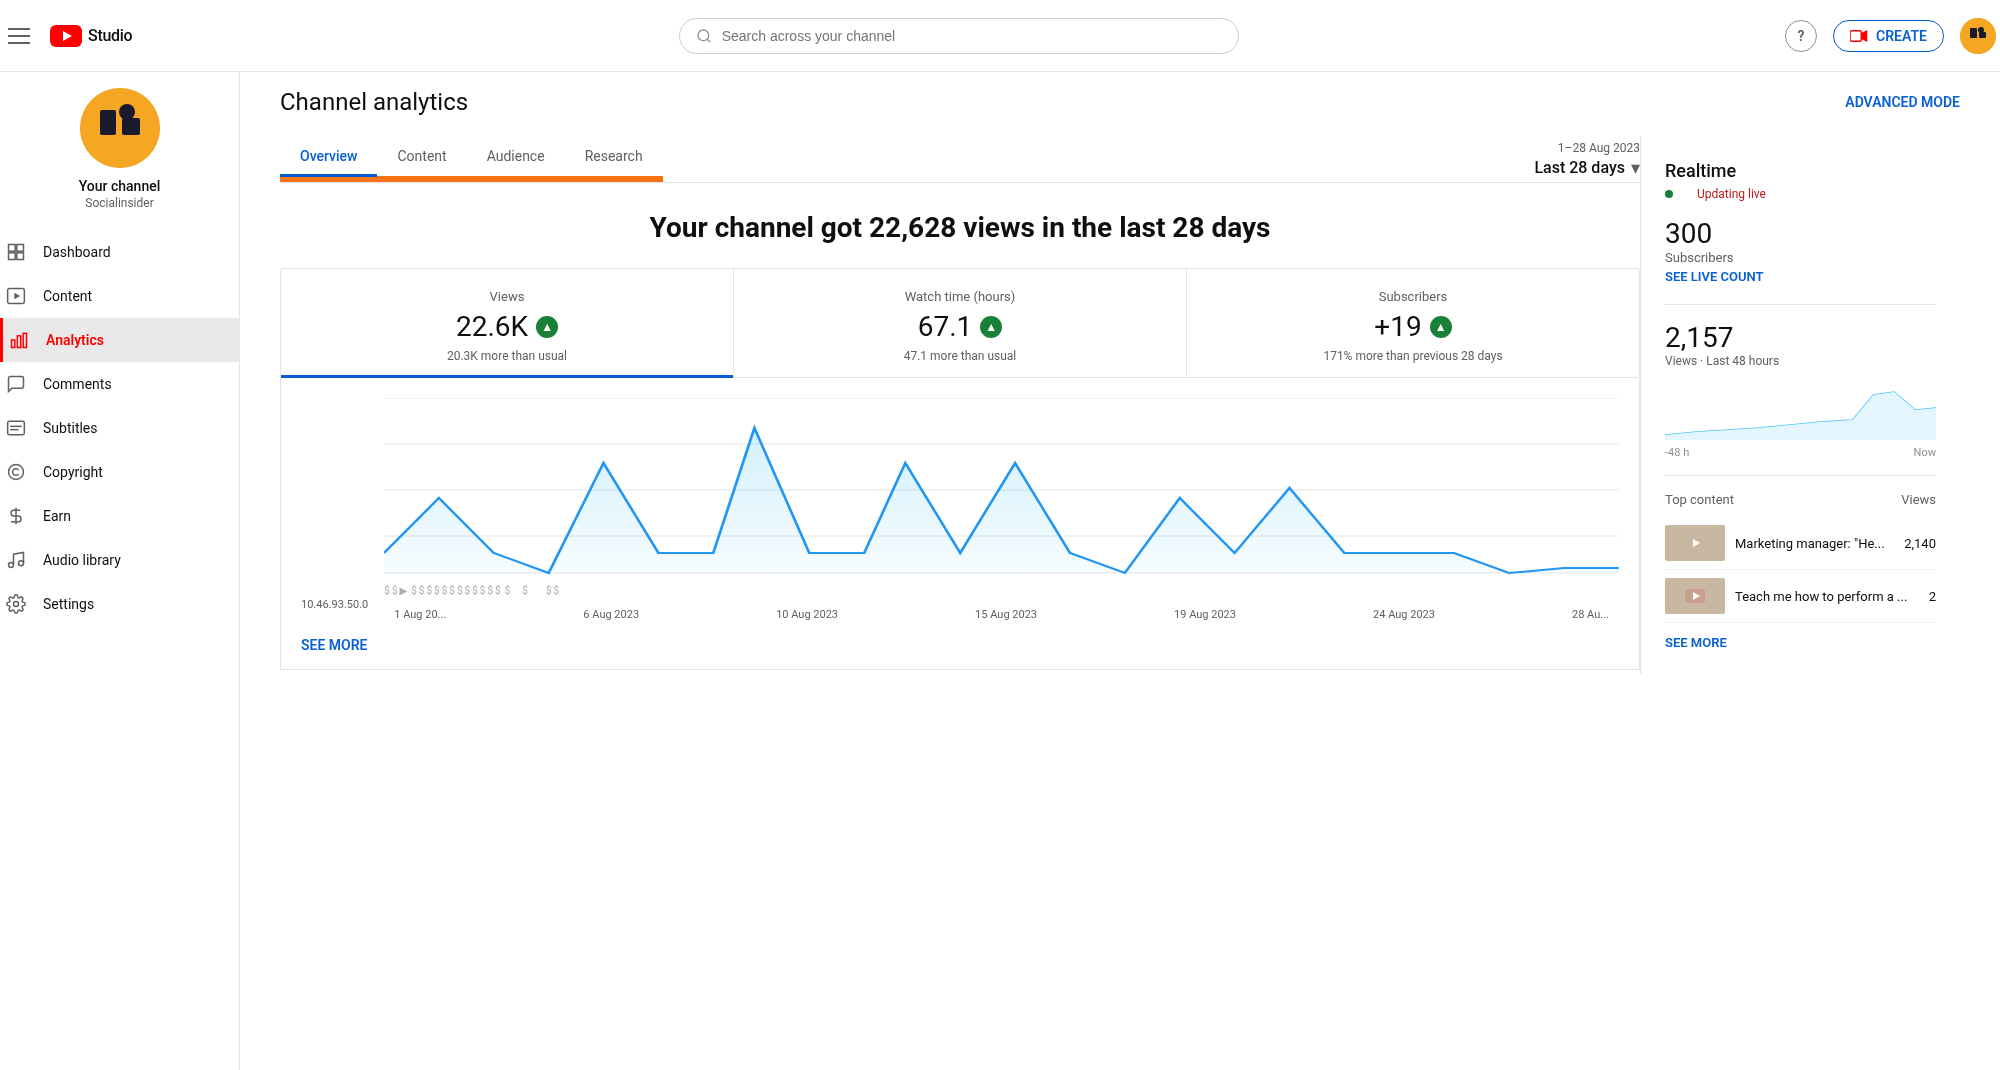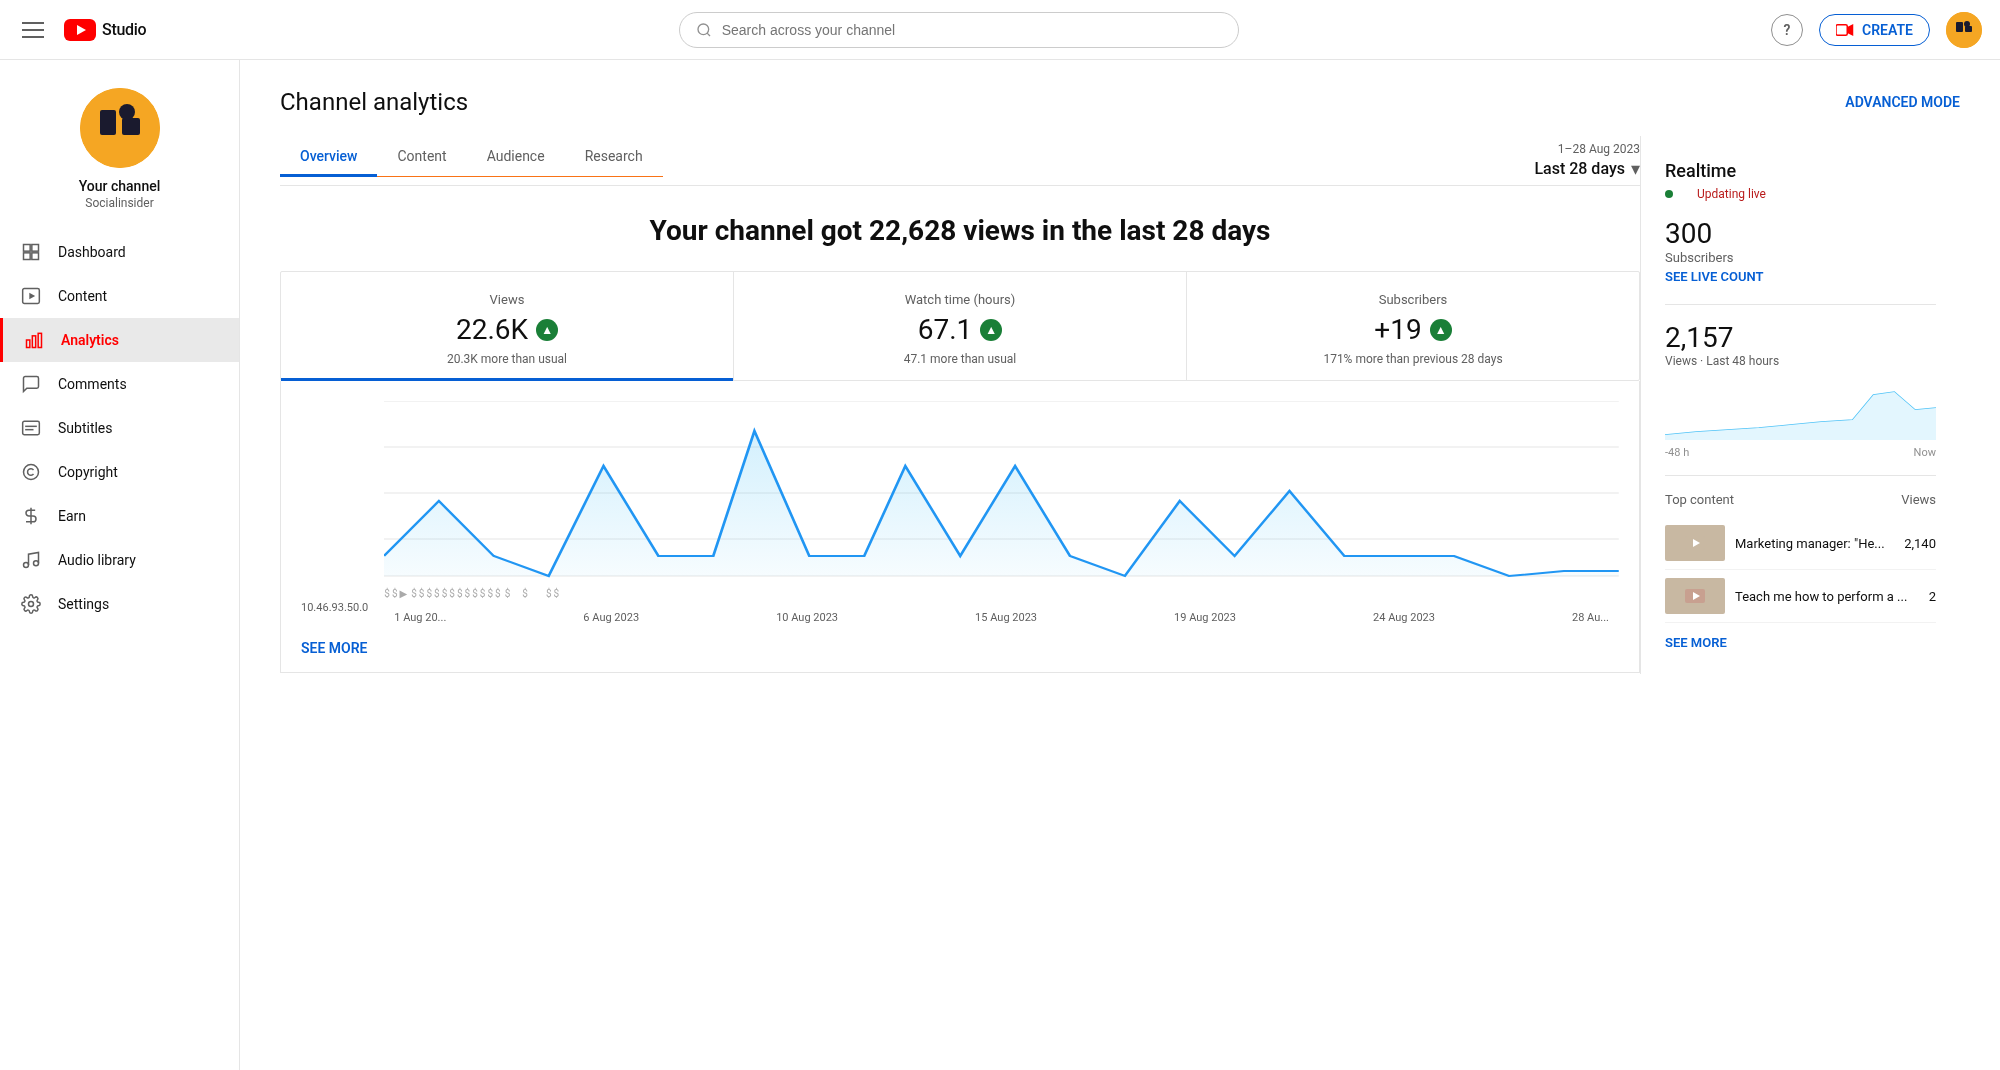--- a/index.html
+++ b/index.html
@@ -1,21 +1,21 @@
 <!DOCTYPE html>
 <html><head>
   <meta charset="utf-8">
   <style>
     * { box-sizing: border-box; margin: 0; padding: 0; }
     body { font-family: 'Roboto', Arial, sans-serif; background: #fff; color: #0f0f0f; font-size: 14px; }
 
     
     .topnav {
       display: flex; align-items: center; justify-content: space-between;
-      height: 60px; padding: 0 18px; border-bottom: 1px solid #e5e5e5;
+      height: 72px; padding: 0 4px; border-bottom: 1px solid #e5e5e5;
       position: fixed; top: 0; left: 0; right: 0; background: #fff; z-index: 100;
     }
     .topnav-left { display: flex; align-items: center; gap: 16px; }
     .hamburger { display: flex; flex-direction: column; gap: 5px; cursor: pointer; padding: 4px; }
     .hamburger span { display: block; width: 22px; height: 2px; background: #606060; }
     .logo { display: flex; align-items: center; gap: 6px; text-decoration: none; }
     .logo-yt { width: 32px; height: 22px; }
     .logo-studio { font-size: 16px; font-weight: 500; color: #0f0f0f; letter-spacing: -0.3px; }
     .search-bar {
       flex: 0 1 560px;
@@ -60,21 +60,21 @@
     }
     .channel-avatar {
       width: 80px; height: 80px; border-radius: 50%; background: #f5a623;
       display: flex; align-items: center; justify-content: center; overflow: hidden; margin-bottom: 10px;
     }
     .channel-avatar svg { width: 80px; height: 80px; }
     .channel-name { font-size: 14px; font-weight: 500; color: #0f0f0f; }
     .channel-handle { font-size: 12px; color: #606060; margin-top: 2px; }
     .nav-item {
       display: flex; align-items: center; gap: 16px;
-      padding: 12px 20px; cursor: pointer; color: #0f0f0f;
+      padding: 12px 5px; cursor: pointer; color: #0f0f0f;
       font-size: 14px; font-weight: 400; border-radius: 0;
       transition: background 0.1s;
       text-decoration: none;
     }
     .nav-item.active {
       background: #e9e9e9; font-weight: 600; color: #ff0000;
       border-left: 3px solid #ff0000;
     }
     .nav-item.active .nav-icon { color: #ff0000; }
     .nav-icon { width: 22px; display: flex; align-items: center; justify-content: center; color: #606060; }
@@ -86,21 +86,21 @@
     }
 
     
     .page-header {
       display: flex; align-items: center; justify-content: space-between; margin-bottom: 20px;
     }
     .page-title { font-size: 24px; font-weight: 400; color: #0f0f0f; }
     .advanced-mode { color: #065fd4; font-size: 14px; font-weight: 600; cursor: pointer; text-transform: uppercase; }
 
     
-    .tabs { display: flex; gap: 0; border-bottom: 1px solid #f97316; margin-bottom: 8px; }
+    .tabs { display: flex; gap: 0; border-bottom: 6px solid #f97316; margin-bottom: 0; }
     .tab {
       padding: 12px 20px 10px; font-size: 14px; cursor: pointer;
       color: #606060; border-bottom: 3px solid transparent; margin-bottom: -1px;
     }
     .tab.active { color: #065fd4; border-bottom: 3px solid #065fd4; font-weight: 500; }
 
     
     .date-selector { display: flex; flex-direction: column; align-items: flex-end; gap: 2px; }
     .date-range { font-size: 12px; color: #606060; }
     .date-dropdown {

